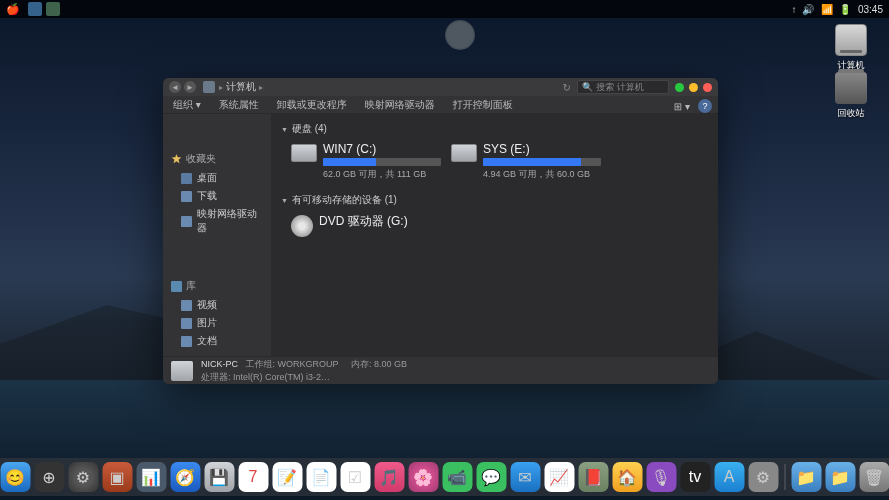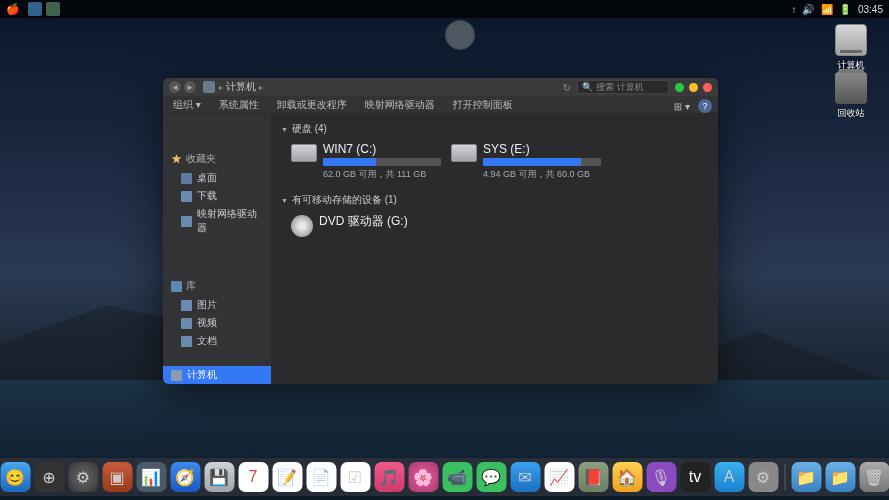--- a/index.html
+++ b/index.html
@@ -162,25 +162,25 @@
           <span class="sb-icon i-folder"></span>
           <span>映射网络驱动器</span>
         </div>
       <div style="height:8px;"></div>
       <div class="sb-header">
           <span class="sb-icon i-lib"></span>
           <span>库</span>
         </div>
       <div class="sb-item">
           <span class="sb-icon i-folder"></span>
+          <span>视频</span>
+        </div>
+      <div class="sb-item">
+          <span class="sb-icon i-folder"></span>
           <span>图片</span>
-        </div>
-      <div class="sb-item">
-          <span class="sb-icon i-folder"></span>
-          <span>视频</span>
         </div>
       <div class="sb-item">
           <span class="sb-icon i-folder"></span>
           <span>文档</span>
         </div>
       <div style="height:8px;"></div>
       <div style="height:8px;"></div>
       <div class="sb-item active" style="padding-left:8px;">
           <span class="sb-icon i-comp"></span>
           <span>计算机</span>
@@ -223,20 +223,36 @@
           <div class="drive">
             <div class="drive-icon dvd"></div>
             <div class="drive-info">
               <div class="drive-name">DVD 驱动器 (G:)</div>
             </div>
           </div>
         </div>
     </div>
   </div>
 
+  <div class="statusbar">
+    <div class="sb-comp-icon"></div>
+    <div>
+      <div>
+        <span style="color:#ddd;">NICK-PC</span>
+        &nbsp;&nbsp;<span>工作组:</span>
+        <span>WORKGROUP</span>
+        &nbsp;&nbsp;&nbsp;&nbsp;<span>内存:</span>
+        <span>8.00 GB</span>
+      </div>
+      <div>
+        <span>处理器:</span>
+        <span>Intel(R) Core(TM) i3-2…</span>
+      </div>
+    </div>
+  </div>
 </div>
 
 <div class="dock">
   <div class="dock-item d1">😊</div>
   <div class="dock-item d2">⊕</div>
   <div class="dock-item d3">⚙</div>
   <div class="dock-item d4">▣</div>
   <div class="dock-item d5">📊</div>
   <div class="dock-item d6">🧭</div>
   <div class="dock-item d7">💾</div>

